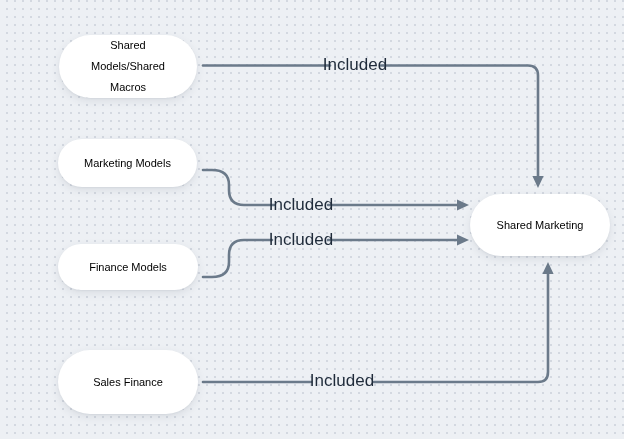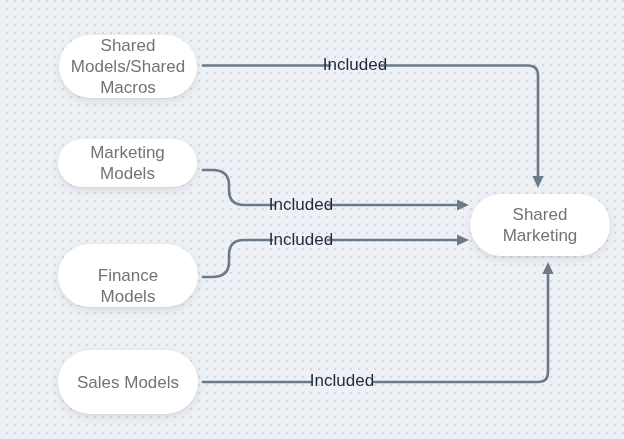--- a/index.html
+++ b/index.html
@@ -37,22 +37,22 @@
   .node {
     position: absolute;
     box-sizing: border-box;
     background: #ffffff;
     border-radius: 32px;
     box-shadow: 0 3px 9px rgba(45, 60, 80, 0.10), 0 1px 2px rgba(45, 60, 80, 0.06);
     display: flex;
     align-items: center;
     justify-content: center;
     text-align: center;
-    color: #737373;
-    font-size: 17px;
+    color: #000000;
+    font-size: 11px;
     font-weight: 500;
     line-height: 21px;
     padding: 0 16px;
   }
   .edge-label {
     position: absolute;
     transform: translate(-50%, -50%);
     color: #1f2b3a;
     font-size: 17px;
     font-weight: 500;
@@ -84,26 +84,26 @@
   </svg>
 
   <div class="node" style="left:59px; top:35px; width:138px; height:63px;">
     <span>Shared Models/Shared Macros</span>
   </div>
 
   <div class="node" style="left:58px; top:139px; width:139px; height:48px;">
     <span>Marketing Models</span>
   </div>
 
-  <div class="node" style="left:58px; top:244px; width:140px; height:63px;align-items:flex-end;">
+  <div class="node" style="left:58px; top:244px; width:140px; height:46px;">
     <span>Finance Models</span>
   </div>
 
   <div class="node" style="left:58px; top:350px; width:140px; height:64px;">
-    <span>Sales Models</span>
+    <span>Sales Finance</span>
   </div>
 
   <div class="node" style="left:470px; top:194px; width:140px; height:62px;">
     <span>Shared Marketing</span>
   </div>
 
   <div class="edge-label" style="left:355px; top:65px;">Included</div>
 
   <div class="edge-label" style="left:301px; top:205px;">Included</div>
 

